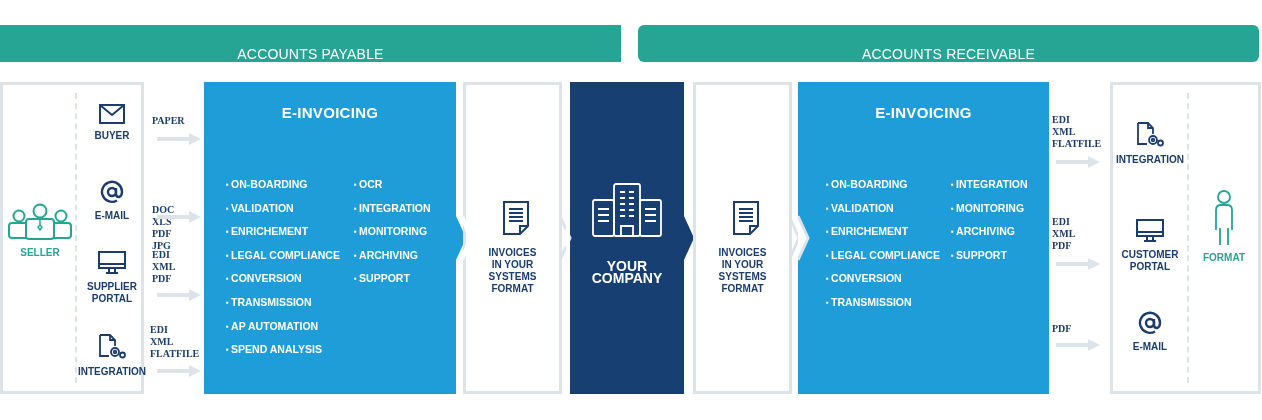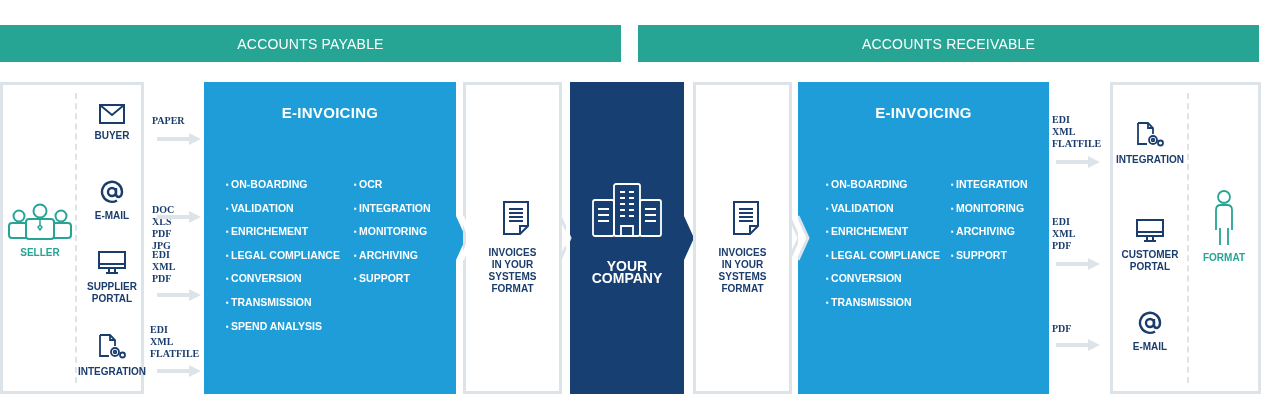--- a/index.html
+++ b/index.html
@@ -1,22 +1,22 @@
 <!DOCTYPE html>
 <html><head>
 <meta charset="utf-8">
 <style>
   * { box-sizing: border-box; margin: 0; padding: 0; }
   html, body { width: 1262px; height: 420px; background: #ffffff; overflow: hidden; }
   body { position: relative; font-family: "Liberation Sans", "DejaVu Sans", sans-serif; font-weight: bold; color: #1b3d6d; }
 
   .hdr { position: absolute; top: 25px; height: 37px; background: #26a594; color: #ffffff;
-         display: flex; align-items: center; justify-content: center; font-size: 14px; font-weight: normal; letter-spacing: 0.2px; }
+         display: flex; align-items: flex-end; justify-content: center; font-size: 14px; font-weight: normal; letter-spacing: 0.2px; }
   .hdr-ap { left: 0; width: 621px; }
-  .hdr-ar { left: 638px; width: 621px; }
+  .hdr-ar { left: 638px; width: 621px; border-radius: 6px; }
 
   .panel { position: absolute; top: 82px; height: 312px; }
   .outline-box { border: 3px solid #dde4e9; background: #ffffff; }
 
   .seller-box { left: 0; width: 144px; }
   .buyer-box { left: 1110px; width: 151px; }
   .dash-v { position: absolute; top: 8px; bottom: 8px; width: 0; border-left: 2px dashed #dde4e9; }
 
   .party { position: absolute; text-align: center; font-size: 10px; color: #26a594; }
   .party svg { display: block; margin: 0 auto 6px auto; }
@@ -144,20 +144,21 @@
 
 <div class="panel einv einv1">
   <div class="einv-title">E-INVOICING</div>
   <ul class="einv-list" style="left:22px; top:96px;">
     <li>ON-BOARDING</li>
     <li>VALIDATION</li>
     <li>ENRICHEMENT</li>
     <li>LEGAL COMPLIANCE</li>
     <li>CONVERSION</li>
     <li>TRANSMISSION</li>
+    <li>AP AUTOMATION</li>
     <li>SPEND ANALYSIS</li>
   </ul>
   <ul class="einv-list" style="left:150px; top:96px;">
     <li>OCR</li>
     <li>INTEGRATION</li>
     <li>MONITORING</li>
     <li>ARCHIVING</li>
     <li>SUPPORT</li>
   </ul>
 </div>

